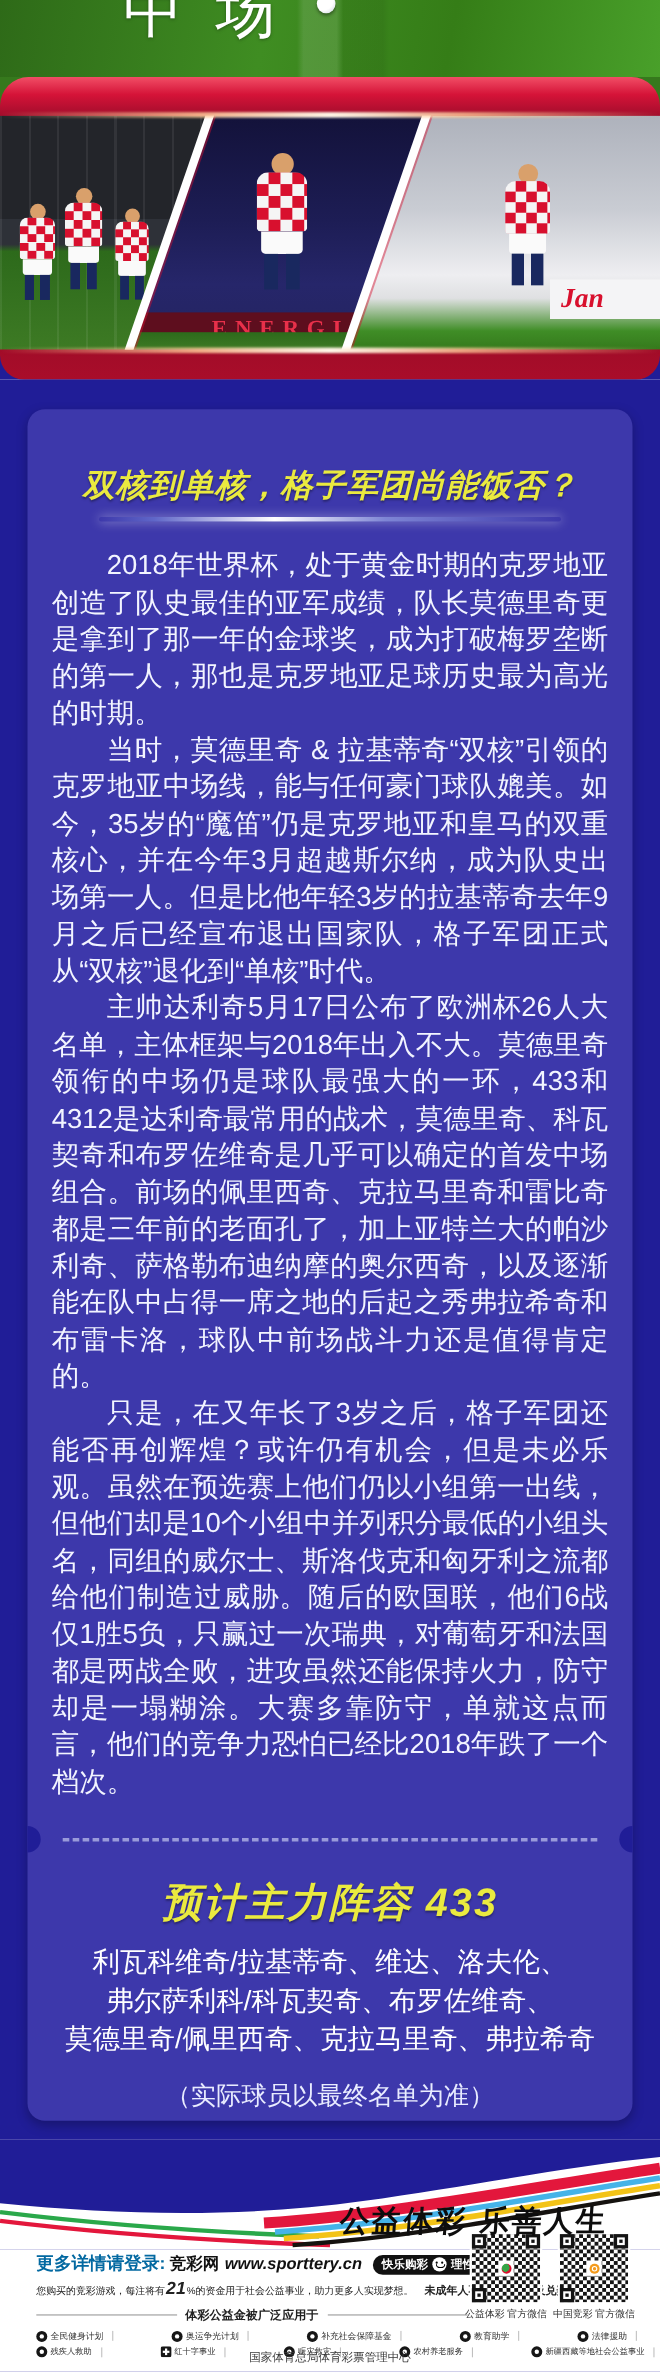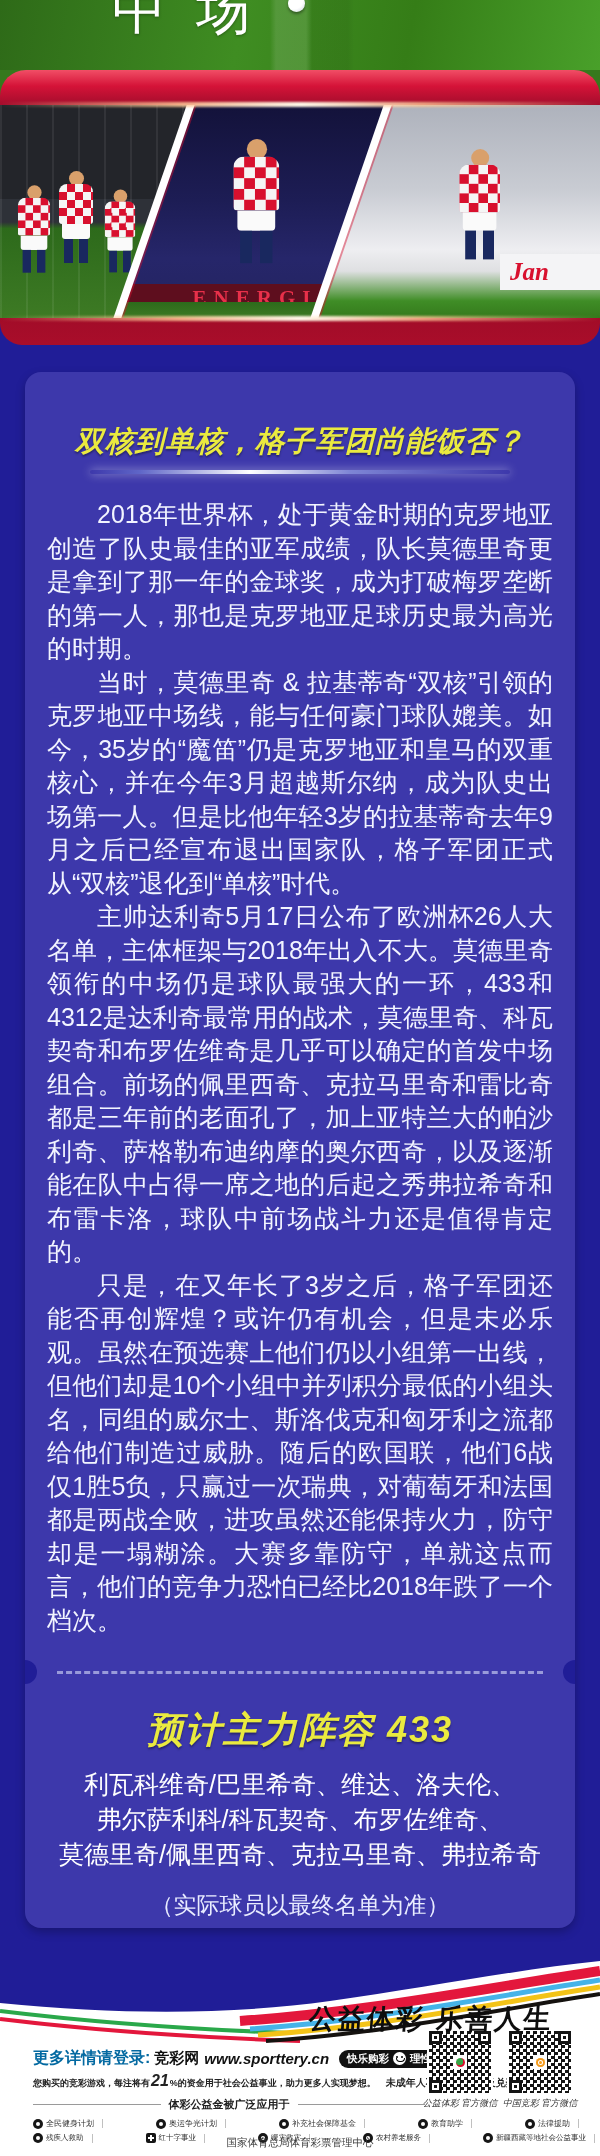--- a/index.html
+++ b/index.html
@@ -77,21 +77,21 @@
   .row1{display:flex;align-items:center;white-space:nowrap;}
   .more-label{font-size:16px;font-weight:bold;color:#0369a1;}
   .site-name{font-size:15px;font-weight:bold;color:#111;margin-left:4px;}
   .site-url{font-size:15px;font-weight:bold;font-style:italic;color:#111;margin-left:5px;}
   .badge{display:inline-flex;align-items:center;gap:4px;background:#111;color:#fff;border-radius:10px;
     padding:2px 8px;margin-left:10px;font-size:10.5px;font-weight:bold;}
   .smiley{position:relative;width:13px;height:13px;border-radius:50%;background:#fff;}
   .smiley::before{content:"";position:absolute;left:3px;top:3.5px;width:2px;height:2px;border-radius:50%;background:#000;box-shadow:5px 0 0 #000;}
   .smiley::after{content:"";position:absolute;left:2.5px;top:5.5px;width:7px;height:3.5px;border:1.4px solid #000;border-top:none;border-radius:0 0 8px 8px;}
   .row2{display:flex;align-items:baseline;white-space:nowrap;margin-top:3px;color:#222;}
-  .fund-small{font-size:9px;font-weight:bold;}
+  .fund-small{font-size:9px;font-weight:normal;}
   .fund-21{font-size:16px;font-weight:bold;font-style:italic;margin:0 1px;}
   .warn-text{font-size:10px;font-weight:bold;margin-left:10px;display:inline-flex;align-items:center;gap:2px;}
   .warn-ico{display:inline-flex;align-items:center;justify-content:center;width:11px;height:11px;border-radius:50%;
     background:#111;color:#fff;font-size:8px;font-weight:bold;}
   .divider{display:flex;align-items:center;gap:8px;margin-top:7px;}
   .divider .ln{flex:1;height:1px;background:#9a9a9a;}
   .divider .dt{font-size:11px;font-weight:bold;color:#222;white-space:nowrap;}
   .urow{display:flex;align-items:center;white-space:nowrap;margin-top:6px;gap:48px;}
   .urow.r2{margin-top:4px;}
   .fi{display:inline-flex;align-items:center;gap:3px;}
@@ -107,21 +107,21 @@
   .qr-block{position:absolute;top:-14px;width:78px;text-align:center;}
   .qr-block.q1{left:421px;} .qr-block.q2{left:501px;}
   .qr{position:relative;width:62px;height:62px;margin:0 auto;background:#fff;
     background-image:repeating-conic-gradient(#141414 0% 25%,#ffffff 0% 50%);background-size:7px 7px;outline:2px solid #fff;}
   .finder{position:absolute;width:13px;height:13px;border:3px solid #141414;background:#fff;box-sizing:border-box;}
   .finder::after{content:"";position:absolute;inset:2px;background:#141414;}
   .finder.tl{top:0;left:0;} .finder.tr{top:0;right:0;} .finder.bl{bottom:0;left:0;}
   .qr-logo{position:absolute;left:24px;top:24px;width:14px;height:14px;background:#fff;display:flex;align-items:center;justify-content:center;}
   .qr-logo .mark{width:9px;height:9px;border-radius:50%;background:radial-gradient(circle at 40% 40%,#35a546 0 45%,#d8102e 50%);}
   .qr-logo .mark.orange{background:#f49b1d;border-radius:50%;box-shadow:inset 0 0 0 2px #f49b1d,inset 0 0 0 3px #fff;}
-  .qr-cap{font-size:9px;color:#333;margin-top:4px;white-space:nowrap;font-style:italic;}
+  .qr-cap{font-size:9px;color:#333;margin-top:4px;white-space:nowrap;}
   .org{position:absolute;left:0;right:0;bottom:6px;text-align:center;font-size:10.5px;color:#3a3a3a;}
 </style>
 </head>
 <body>
 
 <div class="page">
 
   <div class="hero">
     <div class="hero-title">中场</div>
     <div class="ball"></div>
@@ -186,21 +186,21 @@
       <p>主帅达利奇5月17日公布了欧洲杯26人大名单，主体框架与2018年出入不大。莫德里奇领衔的中场仍是球队最强大的一环，433和4312是达利奇最常用的战术，莫德里奇、科瓦契奇和布罗佐维奇是几乎可以确定的首发中场组合。前场的佩里西奇、克拉马里奇和雷比奇都是三年前的老面孔了，加上亚特兰大的帕沙利奇、萨格勒布迪纳摩的奥尔西奇，以及逐渐能在队中占得一席之地的后起之秀弗拉希奇和布雷卡洛，球队中前场战斗力还是值得肯定的。</p>
       <p>只是，在又年长了3岁之后，格子军团还能否再创辉煌？或许仍有机会，但是未必乐观。虽然在预选赛上他们仍以小组第一出线，但他们却是10个小组中并列积分最低的小组头名，同组的威尔士、斯洛伐克和匈牙利之流都给他们制造过威胁。随后的欧国联，他们6战仅1胜5负，只赢过一次瑞典，对葡萄牙和法国都是两战全败，进攻虽然还能保持火力，防守却是一塌糊涂。大赛多靠防守，单就这点而言，他们的竞争力恐怕已经比2018年跌了一个档次。</p>
 
       <div class="sep-wrap">
         <div class="notch l"></div>
         <div class="dashes"></div>
         <div class="notch r"></div>
       </div>
 
       <h2>预计主力阵容 433</h2>
-      <div class="lineup-line">利瓦科维奇/巴里希奇、维达、洛夫伦、</div>
+      <div class="lineup-line">利瓦科维奇/拉基蒂奇、维达、洛夫伦、</div>
       <div class="lineup-line">弗尔萨利科/科瓦契奇、布罗佐维奇、</div>
       <div class="lineup-line">莫德里奇/佩里西奇、克拉马里奇、弗拉希奇</div>
       <div class="lineup-note">（实际球员以最终名单为准）</div>
     </div>
 
     <svg class="wave" viewBox="0 0 600 100" preserveAspectRatio="none">
       <rect width="600" height="100" fill="#ffffff"></rect>
       <path d="M0,66 C90,77 180,84 290,88" stroke="#2aa84a" stroke-width="4" fill="none"></path>
       <path d="M0,74 C90,85 180,92 300,96" stroke="#e3173c" stroke-width="4" fill="none"></path>
       <path d="M240,76 C360,68 480,44 600,26" stroke="#e3173c" stroke-width="10" fill="none"></path>

